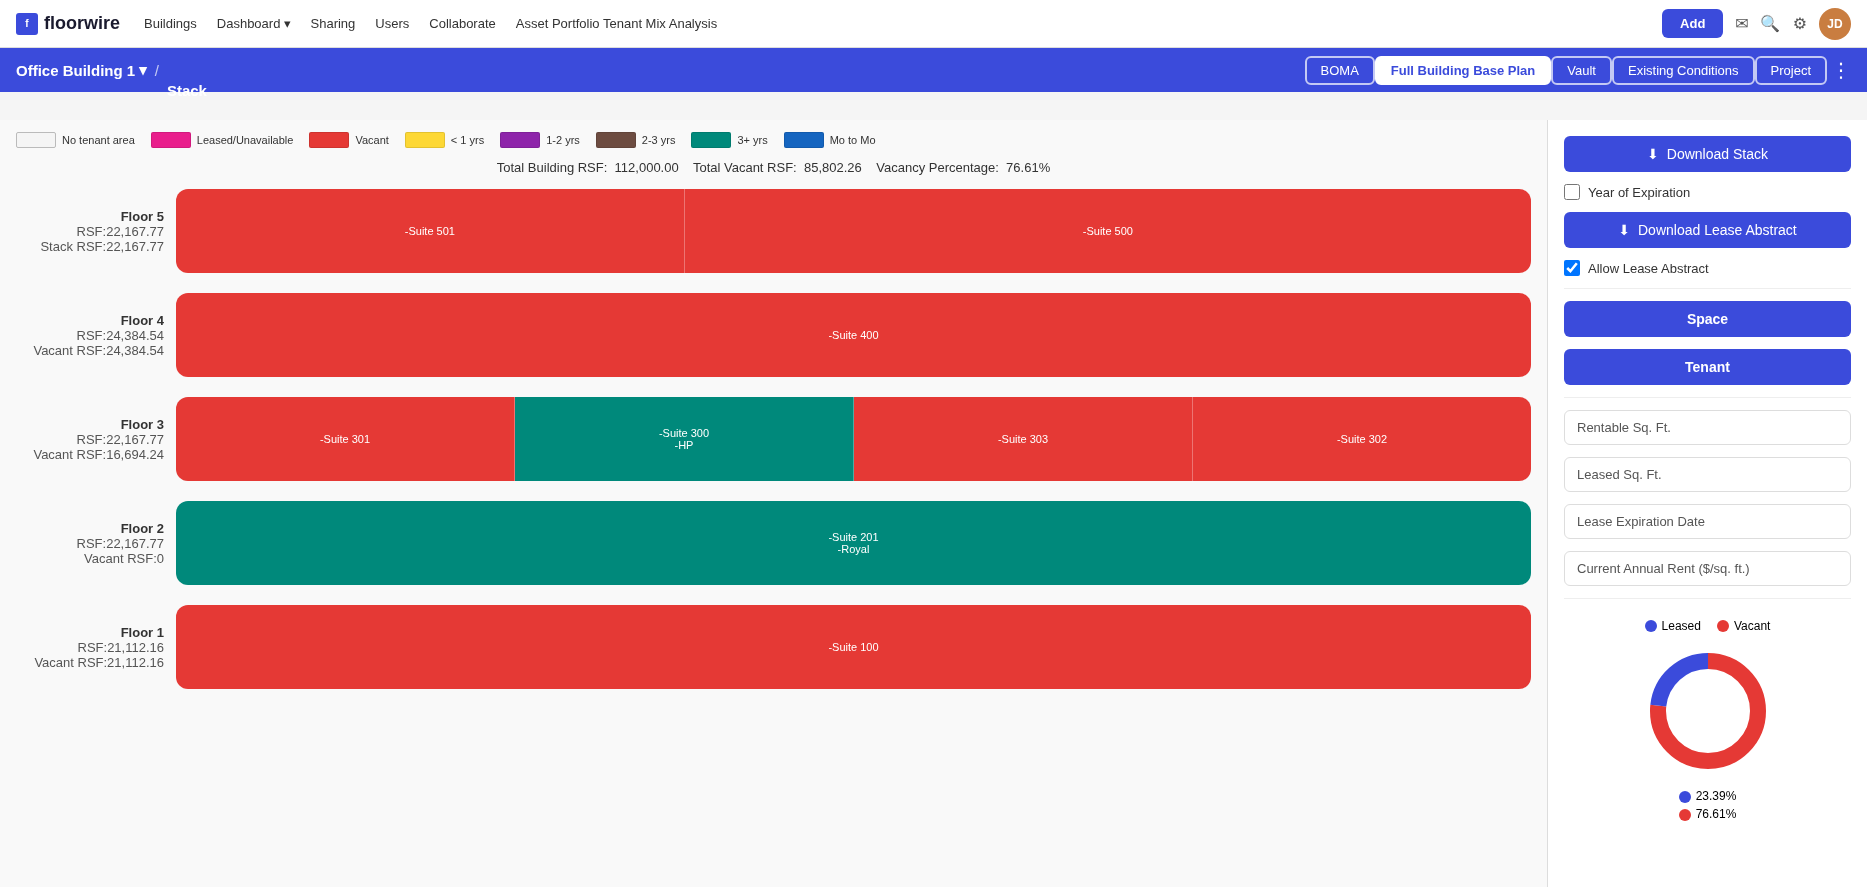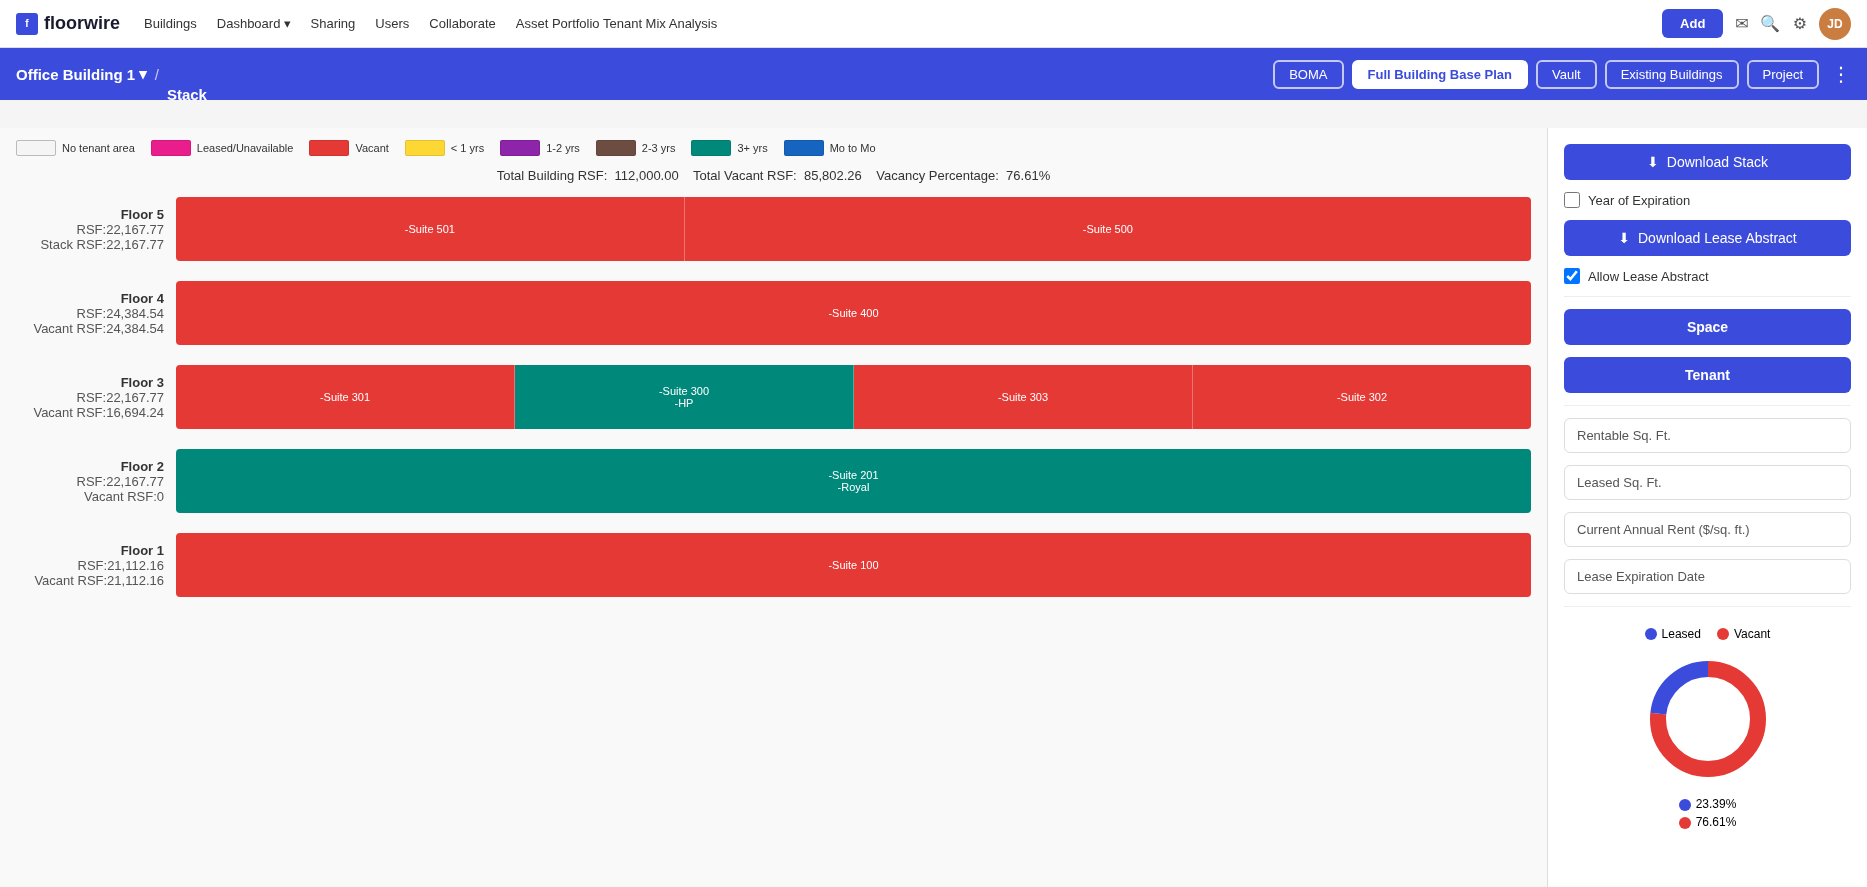--- a/index.html
+++ b/index.html
@@ -15,27 +15,27 @@
     .nav-links { display: flex; gap: 20px; }
     .nav-link { font-size: 13px; color: #333; cursor: pointer; text-decoration: none; }
     .nav-dashboard { display: flex; align-items: center; gap: 3px; }
     .nav-right { margin-left: auto; display: flex; align-items: center; gap: 12px; }
     .btn-add { background: #3b4bdb; color: white; border: none; border-radius: 6px; padding: 7px 18px; font-size: 13px; cursor: pointer; font-weight: 600; }
     .icon-btn { background: none; border: none; cursor: pointer; color: #555; font-size: 16px; display: flex; align-items: center; }
     .avatar { width: 32px; height: 32px; border-radius: 50%; background: #c97d40; display: flex; align-items: center; justify-content: center; color: white; font-size: 12px; font-weight: 600; cursor: pointer; }
 
     
     .subheader {
-      display: flex; align-items: center; background: #3b4bdb; height: 52px;
+      display: flex; align-items: center; background: #3b4bdb; height: 44px;
       padding: 0 16px; gap: 8px;
     }
     .breadcrumb-item { color: white; font-size: 15px; font-weight: 600; display: flex; align-items: center; gap: 4px; cursor: pointer; }
     .breadcrumb-sep { color: rgba(255,255,255,0.7); font-size: 15px; }
     .breadcrumb-stack { color: white; font-size: 15px; font-weight: 600; margin-top: 40px; }
-    .subheader-right { margin-left: auto; display: flex; gap: 8px; align-items: center; }
+    .subheader-right { margin-left: auto; display: flex; align-items: center; }
     .sub-btn { background: transparent; border: 2px solid rgba(255,255,255,0.7); color: white; border-radius: 6px; padding: 5px 14px; font-size: 13px; cursor: pointer; font-weight: 500; }
     .sub-btn-active { background: white; color: #3b4bdb; border: 2px solid white; border-radius: 6px; padding: 5px 14px; font-size: 13px; cursor: pointer; font-weight: 600; }
     .sub-more { color: white; font-size: 20px; cursor: pointer; margin-left: 4px; }
 
     
     .main { display: flex; height: calc(100vh - 96px); overflow: hidden; margin-top: 28px; }
 
     
     .left-panel { flex: 1; overflow-y: auto; padding: 12px 16px; background: #f9f9f9; }
 
@@ -46,21 +46,21 @@
 
     
     .stats-bar { text-align: center; font-size: 13px; font-weight: 500; color: #333; margin-bottom: 14px; }
 
     
     .floor-container { display: flex; flex-direction: column; gap: 20px; }
     .floor-row { display: flex; align-items: stretch; }
     .floor-label { width: 160px; min-width: 160px; text-align: right; padding-right: 12px; display: flex; flex-direction: column; justify-content: center; font-size: 12px; color: #333; }
     .floor-label-name { font-weight: 700; font-size: 13px; }
     .floor-label-rsf { color: #555; font-size: 13px; }
-    .floor-suites { flex: 1; display: flex; height: 64px; border-radius: 4px; overflow: hidden; }
+    .floor-suites { flex: 1; display: flex; height: 84px; border-radius: 12px; overflow: hidden; }
     .suite { display: flex; align-items: center; justify-content: center; color: white; font-size: 11px; text-align: center; font-weight: 500; border-right: 1px solid rgba(255,255,255,0.3); cursor: pointer; transition: opacity 0.1s; }
     .suite:last-child { border-right: none; }
     .suite-vacant { background: #e53935; }
     .suite-leased { background: #00897b; }
 
     
     .right-panel { width: 320px; min-width: 320px; background: #fff; border-left: 1px solid #ddd; padding: 16px; overflow-y: auto; display: flex; flex-direction: column; gap: 12px; }
     .btn-download { width: 100%; background: #3b4bdb; color: white; border: none; border-radius: 6px; padding: 10px; font-size: 14px; cursor: pointer; font-weight: 500; display: flex; align-items: center; justify-content: center; gap: 8px; }
     .checkbox-row { display: flex; align-items: center; gap: 8px; font-size: 13px; color: #333; }
     .checkbox-row input[type=checkbox] { width: 16px; height: 16px; cursor: pointer; }
@@ -110,21 +110,21 @@
   <div class="breadcrumb-item">
     <span>Office Building 1</span>
     <span>▾</span>
   </div>
   <span class="breadcrumb-sep">/</span>
   <span class="breadcrumb-stack">Stack</span>
   <div class="subheader-right">
     <button class="sub-btn">BOMA</button>
     <button class="sub-btn-active">Full Building Base Plan</button>
     <button class="sub-btn">Vault</button>
-    <button class="sub-btn">Existing Buildings</button>
+    <button class="sub-btn">Existing Conditions</button>
     <button class="sub-btn">Project</button>
     <span class="sub-more">⋮</span>
   </div>
 </div>
 
 <div class="main">
 
   <div class="left-panel">
 
     <div class="legend">
@@ -261,22 +261,22 @@
 
     <hr class="divider">
 
     <button class="btn-space">Space</button>
     <button class="btn-tenant">Tenant</button>
 
     <hr class="divider">
 
     <button class="field-row">Rentable Sq. Ft.</button>
     <button class="field-row">Leased Sq. Ft.</button>
+    <button class="field-row">Lease Expiration Date</button>
     <button class="field-row">Current Annual Rent ($/sq. ft.)</button>
-    <button class="field-row">Lease Expiration Date</button>
 
     <hr class="divider">
 
     <div class="chart-section">
       <div class="chart-legend">
         <div class="chart-legend-item">
           <div class="legend-dot" style="background:#3b4bdb;"></div>
           <span>Leased</span>
         </div>
         <div class="chart-legend-item">

